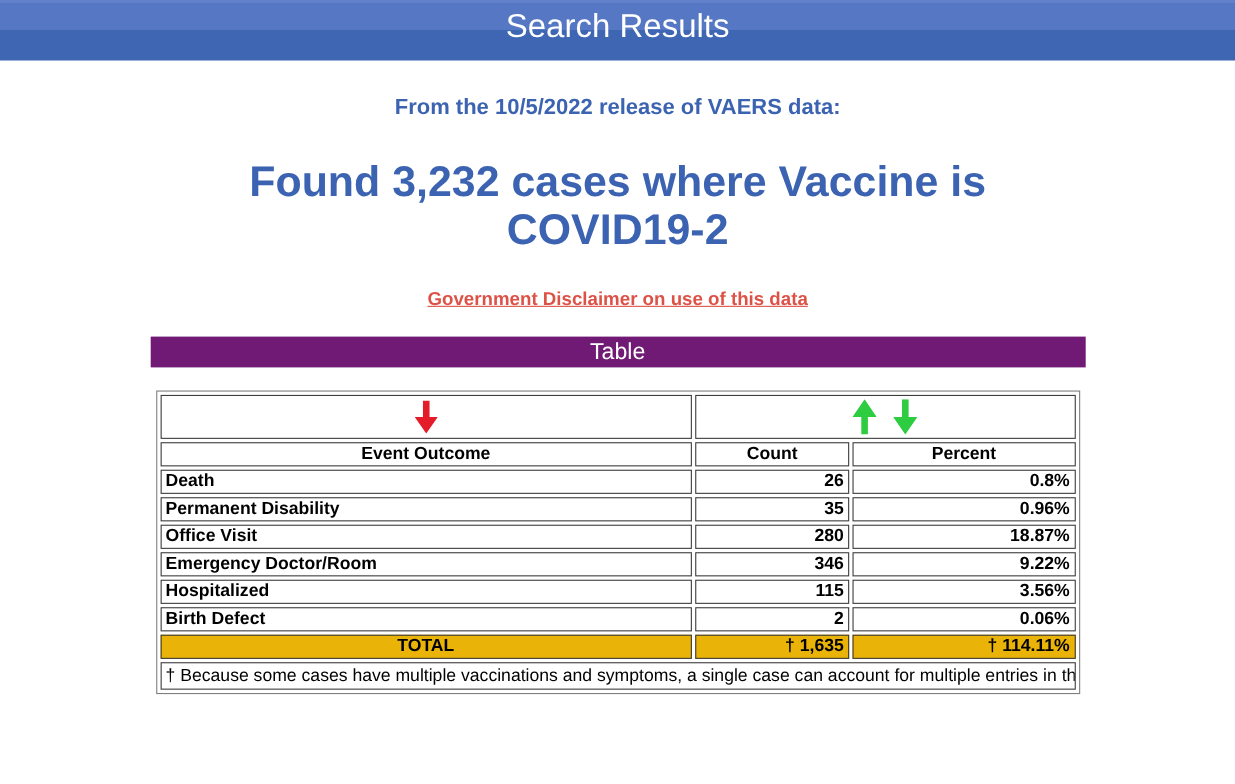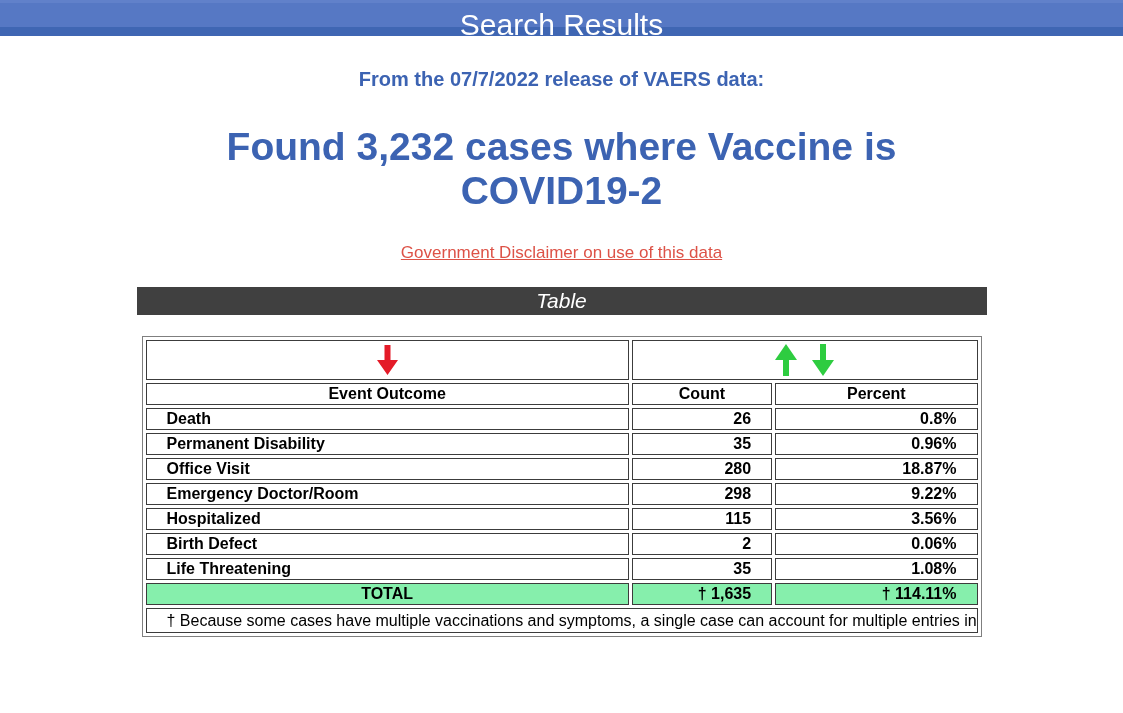--- a/index.html
+++ b/index.html
@@ -2,72 +2,72 @@
 <html><head>
 <meta charset="utf-8">
 <style>
   html,body{margin:0;padding:0;background:#fff;}
   body{
     width:1123px;height:713px;overflow:hidden;
     font-family:"Liberation Sans",sans-serif;
     -webkit-font-smoothing:antialiased;
   }
   .top-bar{
-    height:36px;
+    height:55px;
     background:linear-gradient(to bottom,
       #6181ca 0px,#6181ca 3px,
       #5678c4 3px,#5678c4 27px,
       #3f66b3 27px,#3f66b3 50px);
     color:#fff;font-size:30px;text-align:center;line-height:49px;
   }
   .content{width:850px;margin:0 auto;}
   .subtitle{
     margin-top:32px;font-size:20px;font-weight:bold;color:#3c63b2;text-align:center;
   }
   .headline{
     margin-top:34px;font-size:39px;font-weight:bold;color:#3c63b2;text-align:center;
   }
   .disclaimer-wrap{margin-top:30px;text-align:center;}
   .disclaimer{
-    color:#dd5247;font-weight:normal;font-size:17px;text-decoration:underline;cursor:pointer;
+    color:#dd5247;font-weight:bold;font-size:17px;text-decoration:underline;cursor:pointer;
   }
   .table-bar{
-    margin-top:24px;height:28px;background:#404040;color:#fff;
-    font-size:21px;text-align:center;line-height:28px;font-style:italic;
+    margin-top:24px;height:28px;background:#701a75;color:#fff;
+    font-size:21px;text-align:center;line-height:28px;
   }
   table.results{
     margin:21px auto 0;width:840px;table-layout:fixed;
     border-collapse:separate;border-spacing:3px;
     border:1px solid #7f7f7f;background:#fff;
     font-size:16px;color:#000;
   }
   table.results td{
-    border:1px solid #3c3c3c;padding:1px 20px;background:#fff;
+    border:1px solid #3c3c3c;padding:1px 4px;background:#fff;
     overflow:hidden;white-space:nowrap;
   }
   .b{font-weight:bold}.c{text-align:center}.r{text-align:right}
   .sort-row td{height:36px;vertical-align:middle;}
   .arrow-link{display:inline-block;vertical-align:middle;line-height:0;cursor:pointer;}
   .green-gap{margin-left:10px;}
-  tr.total-row td{background:#86efac;}
+  tr.total-row td{background:#eab308;}
   td.footnote{
     font-weight:normal;padding:2px 5px;line-height:21px;
     white-space:normal;font-size:16px;
   }
 </style>
 </head>
 <body>
 
 <header class="top-bar">
   <span>Search Results</span>
 </header>
 
 <main class="content">
 
-  <div class="subtitle">From the 07/7/2022 release of VAERS data:</div>
+  <div class="subtitle">From the 10/5/2022 release of VAERS data:</div>
 
   <div class="headline">Found 3,232 cases where Vaccine is COVID19-2</div>
 
   <div class="disclaimer-wrap">
     <a class="disclaimer">Government Disclaimer on use of this data</a>
   </div>
 
   <div class="table-bar">
     <span>Table</span>
   </div>
@@ -118,37 +118,32 @@
       <td class="b r">35</td>
       <td class="b r">0.96%</td>
     </tr>
     <tr>
       <td class="b">Office Visit</td>
       <td class="b r">280</td>
       <td class="b r">18.87%</td>
     </tr>
     <tr>
       <td class="b">Emergency Doctor/Room</td>
-      <td class="b r">298</td>
+      <td class="b r">346</td>
       <td class="b r">9.22%</td>
     </tr>
     <tr>
       <td class="b">Hospitalized</td>
       <td class="b r">115</td>
       <td class="b r">3.56%</td>
     </tr>
     <tr>
       <td class="b">Birth Defect</td>
       <td class="b r">2</td>
       <td class="b r">0.06%</td>
-    </tr>
-    <tr>
-      <td class="b">Life Threatening</td>
-      <td class="b r">35</td>
-      <td class="b r">1.08%</td>
     </tr>
 
     <tr class="total-row">
       <td class="c b">TOTAL</td>
       <td class="b r">† 1,635</td>
       <td class="b r">† 114.11%</td>
     </tr>
 
     <tr>
       <td class="footnote" colspan="3">† Because some cases have multiple vaccinations and symptoms, a single case can account for multiple entries in this table. This is why the Total Count is greater than 3,232 (the number of cases found), and the Total Percent is greater than 100.</td>

